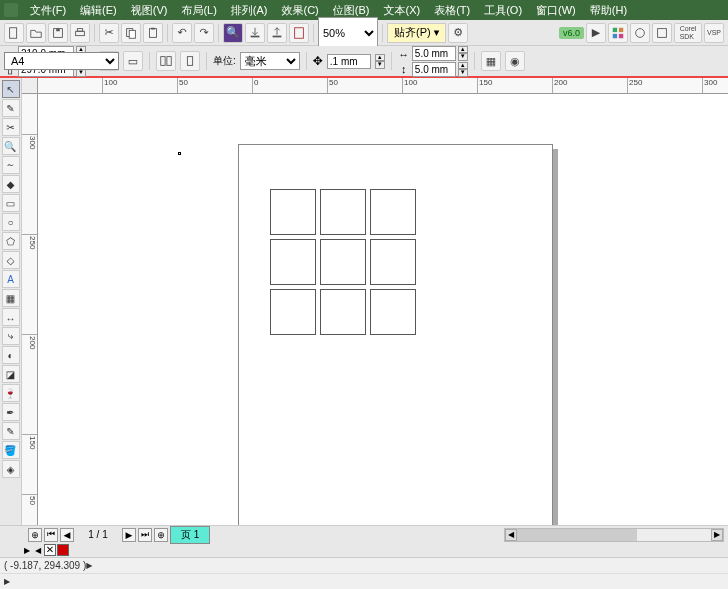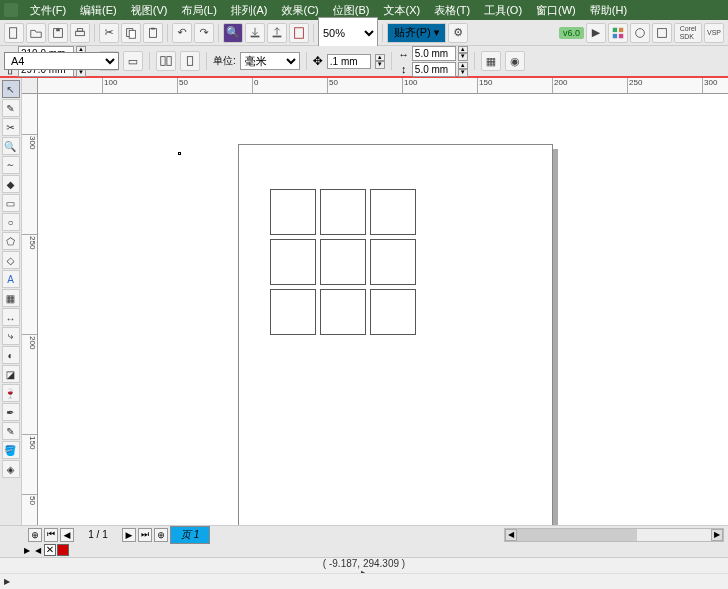--- a/index.html
+++ b/index.html
@@ -14,21 +14,21 @@
   .menubar { height: 20px; background: #3a6a3a; color: #fff; display: flex; align-items: center; padding: 0 4px; gap: 2px; }
   .menubar .menu-item { padding: 2px 6px; cursor: default; font-size: 11px; }
   .menubar .app-icon { width: 14px; height: 14px; background: #4a7a4a; border-radius: 2px; margin-right: 4px; }
 
   
   .toolbar1 { height: 26px; background: #e8e8e8; border-bottom: 1px solid #ccc; display: flex; align-items: center; padding: 0 4px; gap: 2px; }
   .tbtn { width: 20px; height: 20px; background: #f4f4f4; border: 1px solid #ccc; border-radius: 2px; display: flex; align-items: center; justify-content: center; font-size: 11px; color: #444; }
   .tbtn svg { width: 14px; height: 14px; }
   .tsep { width: 1px; height: 18px; background: #ccc; margin: 0 2px; }
   .zoom-select { width: 60px; height: 32px; font-size: 11px; border: 1px solid #999; background: #fff; }
-  .paste-btn { height: 20px; padding: 0 6px; border: 1px solid #ccc; background: #0369a1; font-size: 11px; display: flex; align-items: center; }
+  .paste-btn { height: 20px; padding: 0 6px; border: 1px solid #ccc; background: #fef9c3; font-size: 11px; display: flex; align-items: center; }
   .end-group { margin-left: auto; display: flex; gap: 2px; align-items: center; }
   .green-tag { background: #8c8; color: #060; border-radius: 2px; padding: 1px 4px; font-size: 9px; }
 
   
   .propbar { height: 32px; background: #e8e8e8; border-bottom: 2px solid #ef4444; display: flex; align-items: center; padding: 0 4px; gap: 4px; }
   .combo { height: 18px; border: 1px solid #999; background: #fff; font-size: 11px; padding: 0 2px; }
   .combo.page { width: 115px; }
   .dim-input { width: 56px; height: 15px; border: 1px solid #999; background: #fff; font-size: 10px; padding: 0 2px; }
   .dim-group { display: flex; flex-direction: column; gap: 1px; }
   .dim-row { display: flex; align-items: center; gap: 2px; }
@@ -59,36 +59,36 @@
   
   .page-shadow { position: absolute; background: #aaa; }
   .page { position: absolute; background: #fff; border: 1px solid #888; }
   .grid3 { position: absolute; display: grid; grid-template-columns: repeat(3, 46px); grid-template-rows: repeat(3, 46px); gap: 4px; }
   .grid3 div { border: 1px solid #555; background: #fff; }
 
   
   .pagenav { height: 18px; background: #e8e8e8; border-top: 1px solid #ccc; display: flex; align-items: center; padding: 0 4px; gap: 2px; font-size: 10px; position: relative; }
   .navbtn { width: 14px; height: 14px; border: 1px solid #999; background: #f4f4f4; display: flex; align-items: center; justify-content: center; font-size: 9px; }
   .pagecount { width: 44px; text-align: center; }
-  .pagetab { background: #0ea5e9; border: 1px solid #888; padding: 1px 10px; font-size: 10px; font-style: italic; }
+  .pagetab { background: #5eead4; border: 1px solid #888; padding: 1px 10px; font-size: 10px; }
   .hscroll { margin-left: auto; width: 220px; height: 14px; background: #eee; border: 1px solid #bbb; position: relative; }
   .hscroll .thumb { position: absolute; left: 12px; top: 0; bottom: 0; width: 120px; background: #ccc; }
   .hscroll .arrow { position: absolute; top: 0; bottom: 0; width: 12px; background: #ddd; border: 1px solid #aaa; font-size: 8px; text-align: center; }
   .hscroll .arrow.l { left: 0; }
   .hscroll .arrow.r { right: 0; }
 
   
   .palette-row { height: 14px; background: #e8e8e8; display: flex; align-items: center; padding-left: 22px; gap: 1px; }
   .swatch { width: 12px; height: 12px; border: 1px solid #666; }
   .swatch.nofill { background: #fff; position: relative; }
   .swatch.nofill::after { content: "✕"; position: absolute; left: 0; right: 0; top: -1px; text-align: center; font-size: 10px; color: #000; }
   .pal-arrow { width: 10px; font-size: 8px; text-align: center; }
 
   
-  .status1 { height: 16px; background: #f0f0f0; border-top: 1px solid #ccc; font-size: 10px; display: flex; align-items: center; padding: 0 4px; gap: 0; color: #333; flex-direction: column; }
+  .status1 { height: 16px; background: #f0f0f0; border-top: 1px solid #ccc; font-size: 10px; display: flex; align-items: center; padding: 0 4px; gap: 0; color: #333; }
   .status2 { height: 16px; background: #f0f0f0; border-top: 1px solid #ddd; font-size: 10px; display: flex; align-items: center; padding: 0 4px; gap: 6px; color: #333; }
   .play { font-size: 8px; }
 </style>
 </head>
 <body>
 
 <div class="window">
 
 
   <div class="menubar">

